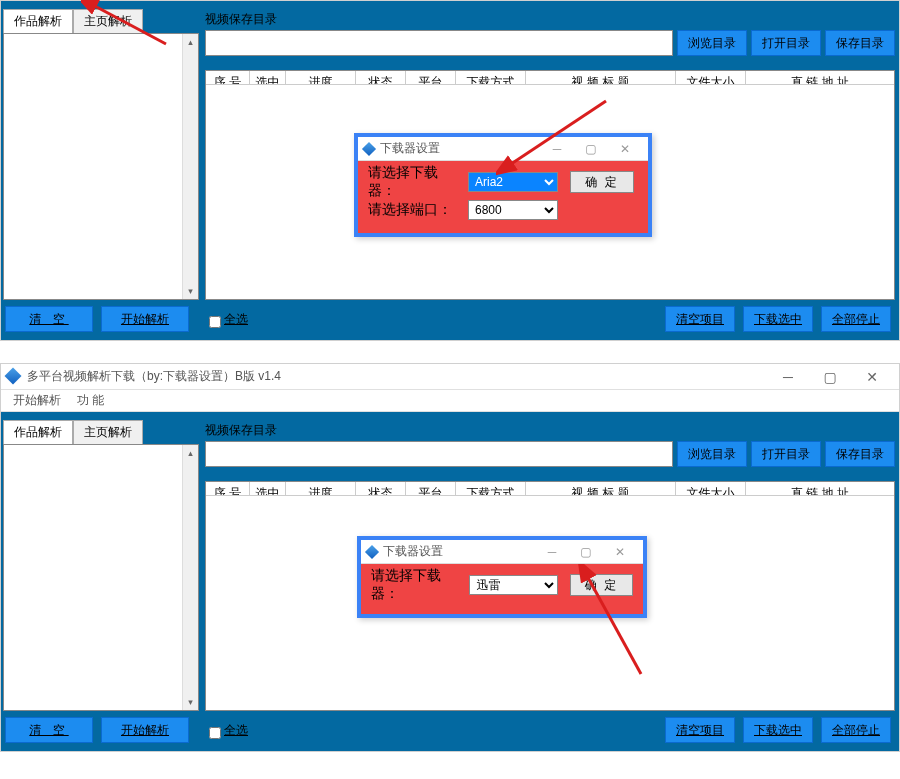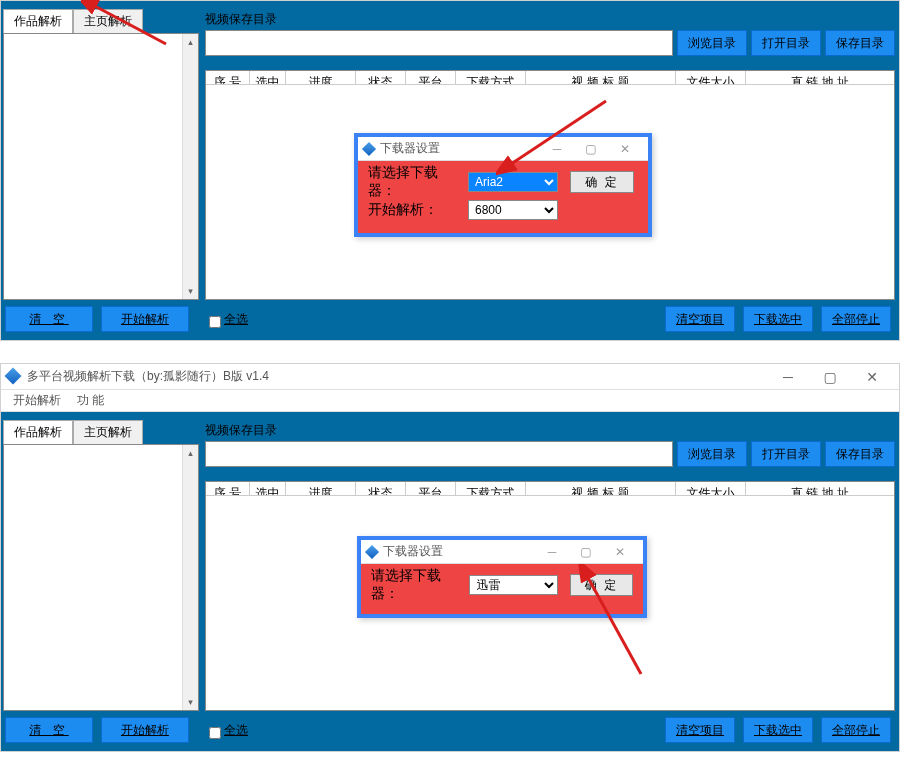--- a/index.html
+++ b/index.html
@@ -133,21 +133,21 @@
     </div>
     <div class="dialog-body">
       <div class="form-row">
         <span class="form-label">请选择下载器：</span>
         <select class="form-select highlight">
           <option selected="">Aria2</option>
         </select>
         <div class="dialog-confirm">确 定</div>
       </div>
       <div class="form-row">
-        <span class="form-label">开始解析：</span>
+        <span class="form-label">请选择端口：</span>
         <select class="form-select">
           <option selected="">6800</option>
         </select>
       </div>
     </div>
   </div>
 
   <svg class="arrow-svg" style="left:80px; top:-2px; width:90px; height:50px;">
     <defs>
         <marker id="ah1" markerWidth="10" markerHeight="10" refX="2" refY="3" orient="auto">
@@ -162,21 +162,21 @@
           <path d="M0,0 L0,6 L8,3 z" fill="#d91e1e"></path>
         </marker>
       </defs>
     <line x1="110" y1="5" x2="12" y2="70" stroke="#d91e1e" stroke-width="3" marker-end="url(#ah2)"></line>
   </svg>
 </div>
 
 <div class="app" style="position:relative;">
   <div class="titlebar">
     <span class="titlebar-icon"><span class="diamond"></span></span>
-    <span class="titlebar-text">多平台视频解析下载（by:孤影随行）B版 v1.4</span>
+    <span class="titlebar-text">多平台视频解析下载（by:下载器设置）B版 v1.4</span>
     <div class="titlebar-controls">
       <div class="titlebar-btn">─</div>
       <div class="titlebar-btn">▢</div>
       <div class="titlebar-btn">✕</div>
     </div>
   </div>
   <div class="menubar">
     <div class="menu-item">开始解析</div>
     <div class="menu-item">功 能</div>
   </div>

